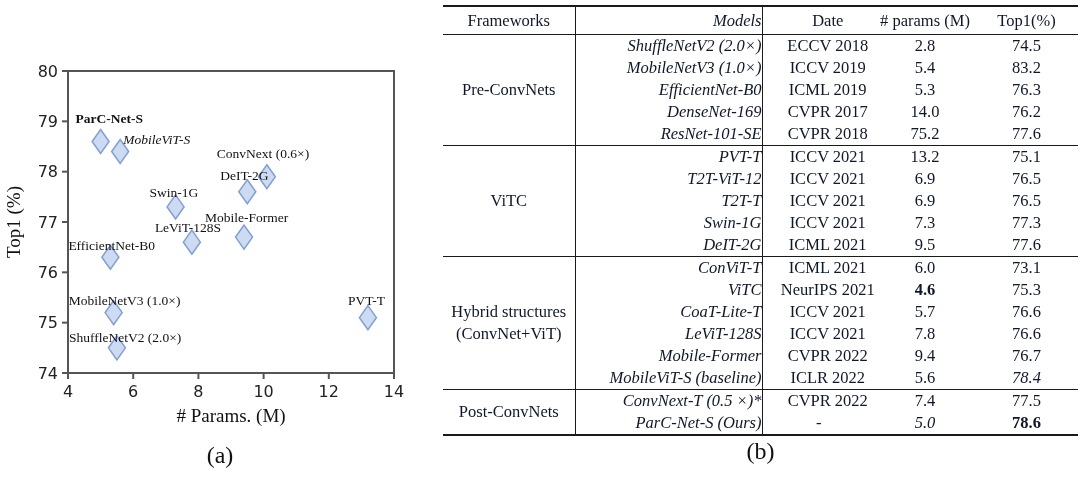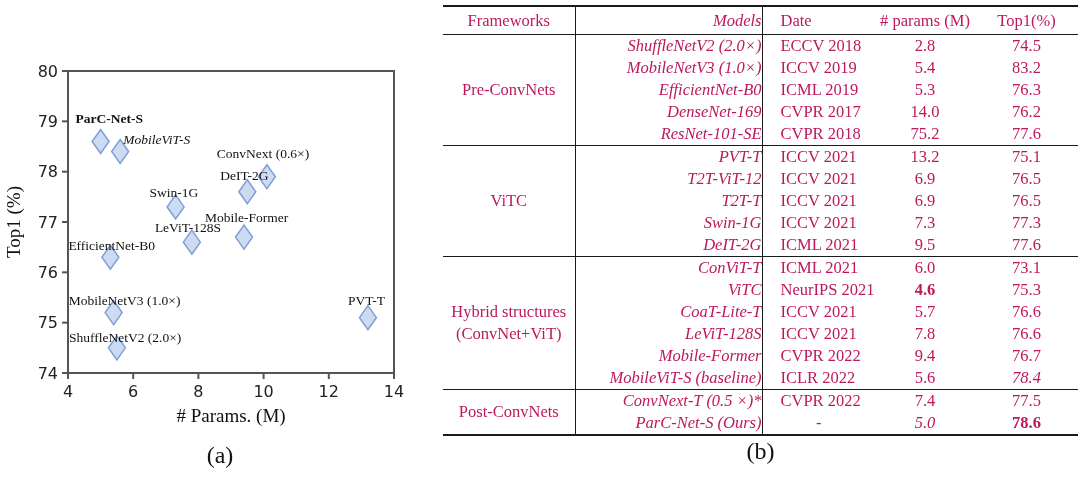--- a/index.html
+++ b/index.html
@@ -10,31 +10,31 @@
   .tick-label{font-family:"DejaVu Sans",sans-serif;font-size:16px;fill:#222;font-weight:500;}
   .axis-label{font-family:"Liberation Serif",serif;font-size:19px;fill:#111;}
   .pt-label{font-family:"Liberation Serif",serif;font-size:13.5px;fill:#111;}
   .pt-label.b{font-weight:bold;}
   .pt-label.i{font-style:italic;}
   .caption{position:absolute;font-family:"Liberation Serif",serif;font-size:24px;color:#111;text-align:center;}
   #caption-a{left:55px;top:442px;width:330px;}
   
   .table-wrap{position:absolute;left:443px;top:5px;width:635px;}
   table#results-table{border-collapse:collapse;width:635px;table-layout:fixed;
-      font-family:"Liberation Serif",serif;font-size:16.5px;color:#be185d;
+      font-family:"Liberation Serif",serif;font-size:16.5px;color:#0f172a;
       border-top:2.5px solid #1a1a1a;border-bottom:2.5px solid #1a1a1a;}
   #results-table col.w0{width:132px;} #results-table col.w1{width:187px;}
   #results-table col.w2{width:113px;} #results-table col.w3{width:100px;}
   #results-table col.w4{width:103px;}
   #results-table th{font-weight:normal;height:27px;line-height:27px;padding:0;
       border-bottom:1.6px solid #1a1a1a;white-space:nowrap;overflow:hidden;}
   #results-table td{height:22px;line-height:22px;padding:0;white-space:nowrap;overflow:hidden;}
   #results-table .c0{text-align:center;border-right:1.3px solid #1a1a1a;}
   #results-table .c1{text-align:right;padding-left:9px;border-right:1.3px solid #1a1a1a;font-style:italic;}
-  #results-table .c2{text-align:left;padding-left:18px;}
+  #results-table .c2{text-align:center;padding-left:18px;}
   #results-table .c3,#results-table .c4{text-align:center;margin-left:8px;}
   #results-table td.fw{line-height:22px;}
   #results-table tr.gsep td{border-top:1.3px solid #1a1a1a;}
   #results-table .ctr{text-align:center;padding-left:0;}
   #results-table .bold{font-weight:bold;}
   #results-table .italic{font-style:italic;}
   #caption-b{position:relative;left:0;top:2px;width:635px;text-align:center;
       font-size:24px;font-family:"Liberation Serif",serif;}
 </style>
 </head>

